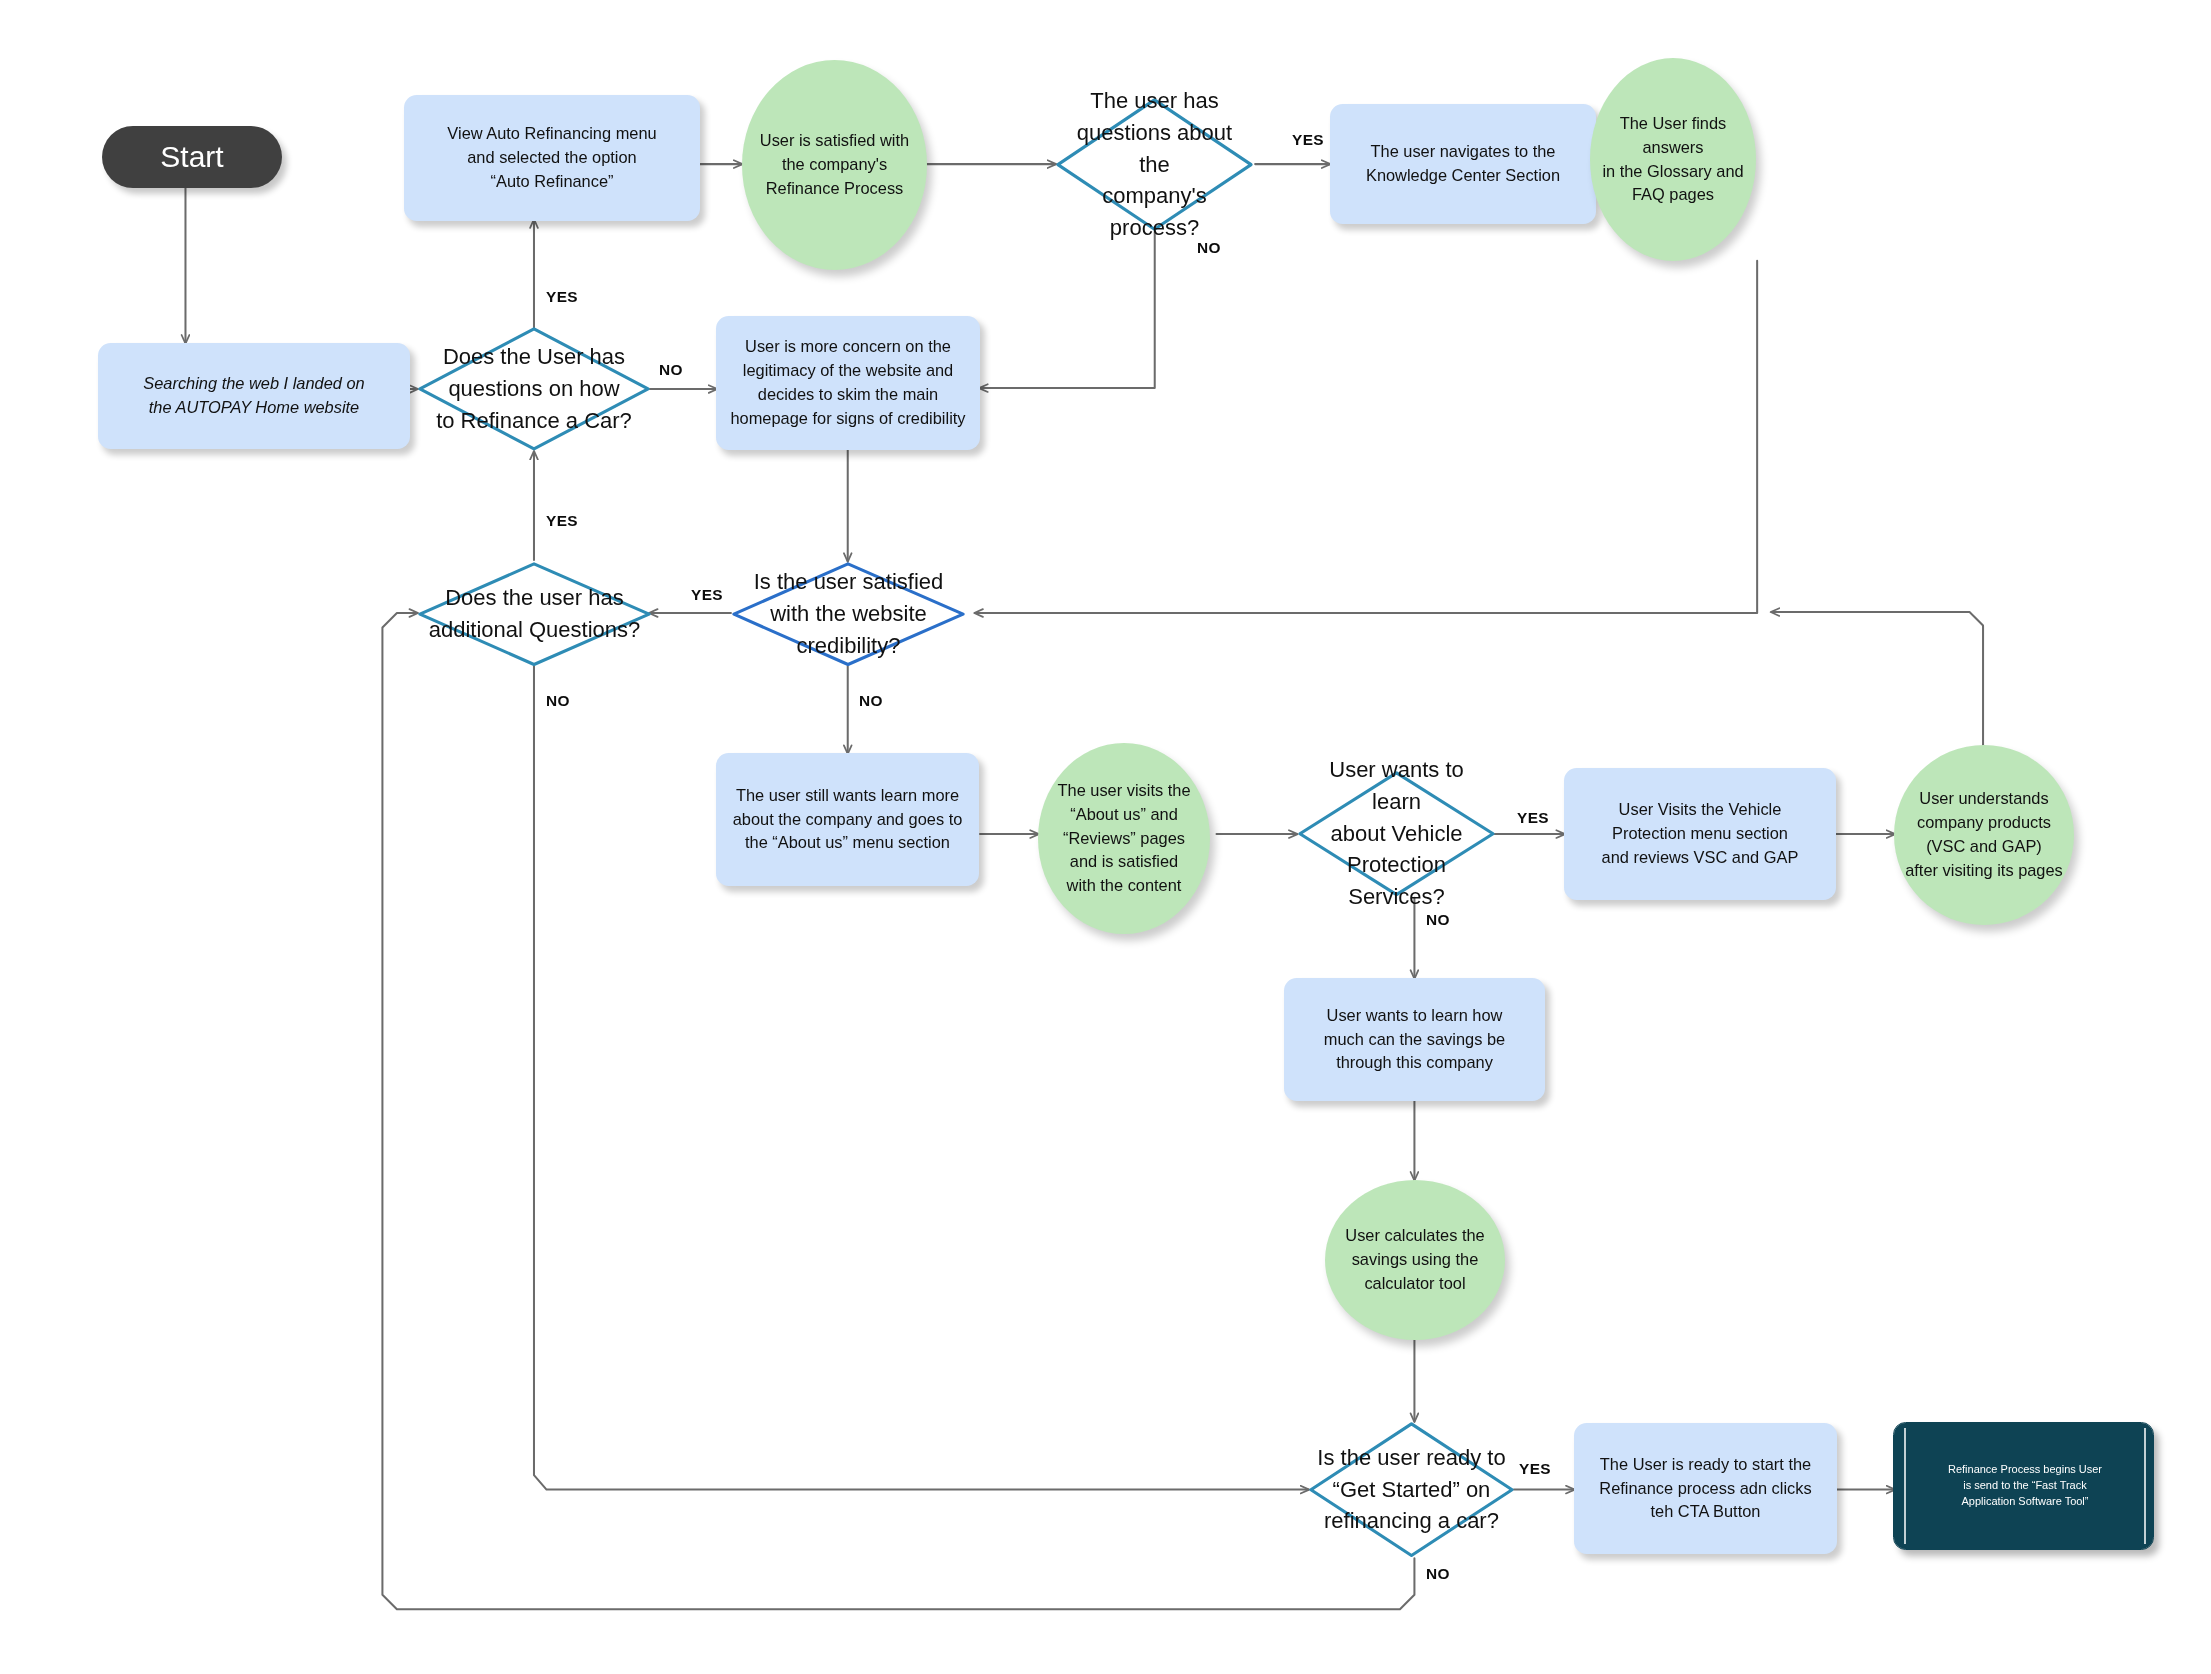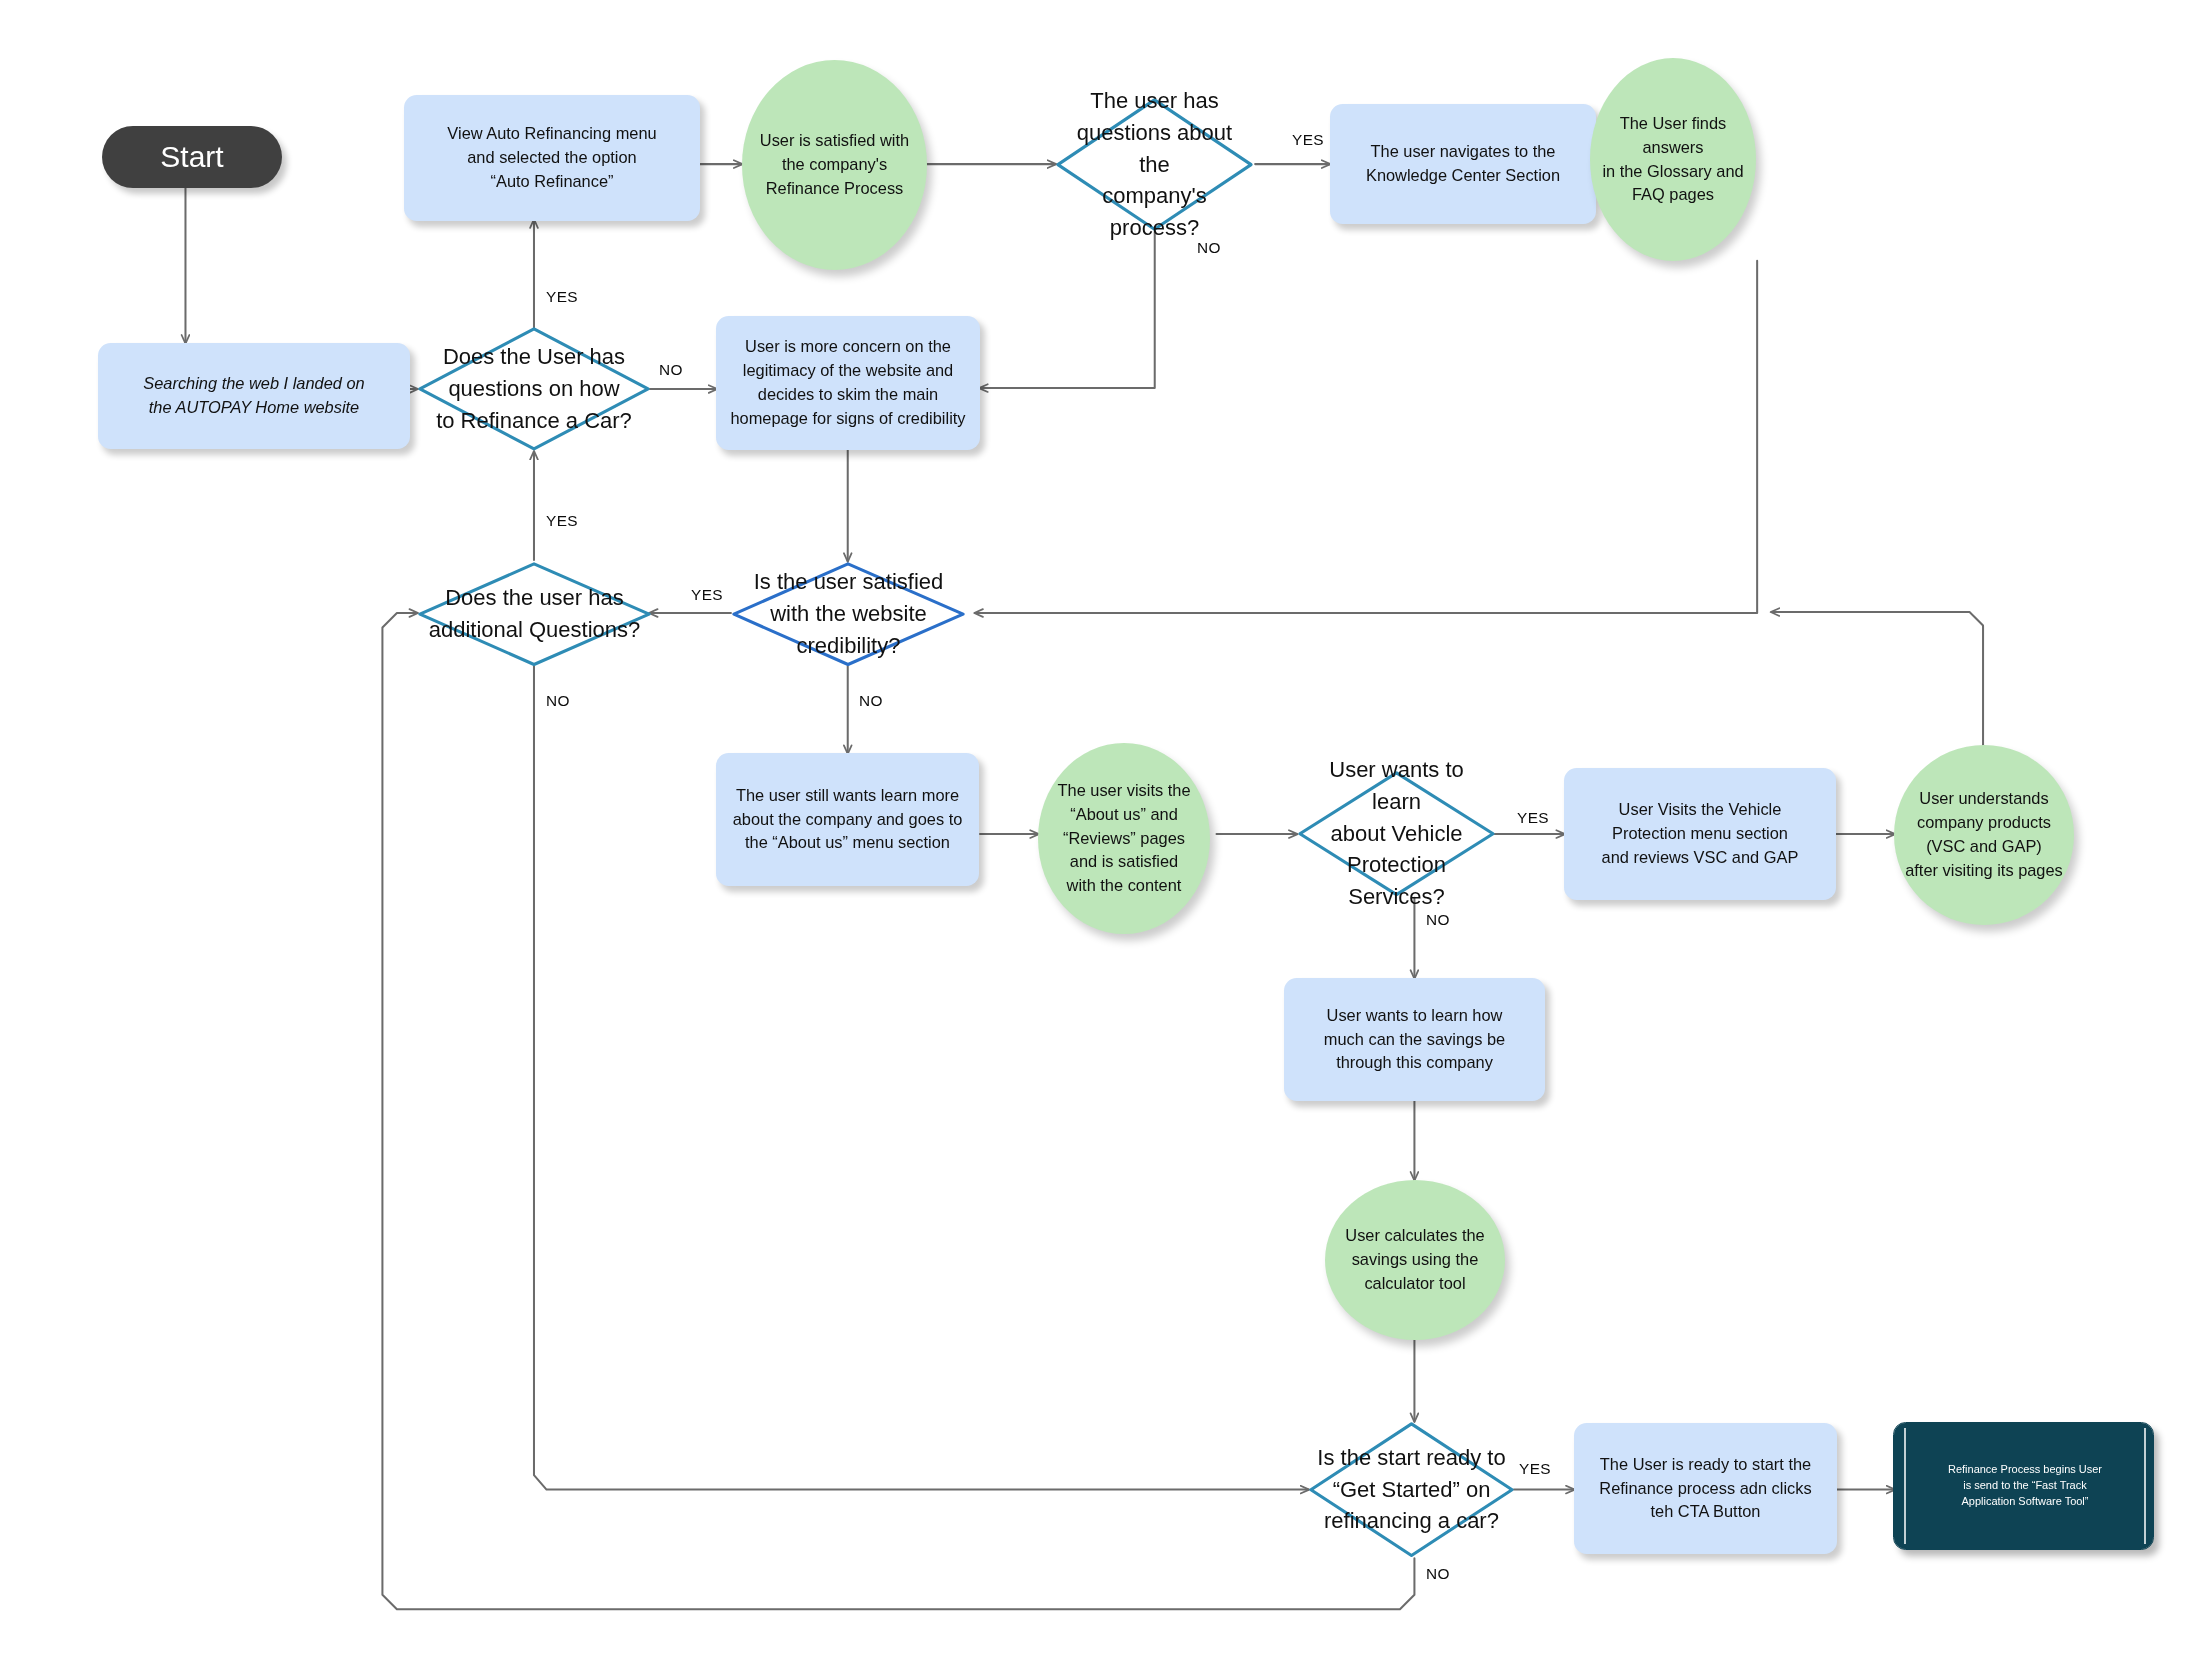--- a/index.html
+++ b/index.html
@@ -103,21 +103,21 @@
   .diamond .txt {
     position: relative;
     z-index: 2;
     font-size: 22px;
   }
 
   
   .blabel {
     position: absolute;
     font-size: 15.4px;
-    font-weight: normal;
+    font-weight: bold;
     color: #0c0c0c;
     letter-spacing: 0.4px;
     white-space: nowrap;
   }
 </style>
 </head>
 <body>
 
 <div id="canvas">
 
@@ -302,21 +302,21 @@
   <div class="node green-ellipse" style="left:1325px; top:1180px; width:180px; height:160px;">
     <span class="txt">User calculates the
 savings using the
 calculator tool</span>
   </div>
 
   <div class="node diamond" style="left:1308px; top:1421px; width:207px; height:137px;">
     <svg class="dshape" viewBox="0 0 214 142" preserveAspectRatio="none">
       <polygon points="107,3 211,71 107,139 3,71" fill="#ffffff" stroke="#2e8cb5" stroke-width="3.2" stroke-linejoin="round"></polygon>
     </svg>
-    <span class="txt">Is the start ready to
+    <span class="txt">Is the user ready to
 “Get Started” on
 refinancing a car?</span>
   </div>
 
   <div class="node proc" style="left:1574px; top:1423px; width:263px; height:131px;">
     <span class="txt">The User is ready to start the
 Refinance process adn clicks
 teh CTA Button</span>
   </div>
 

